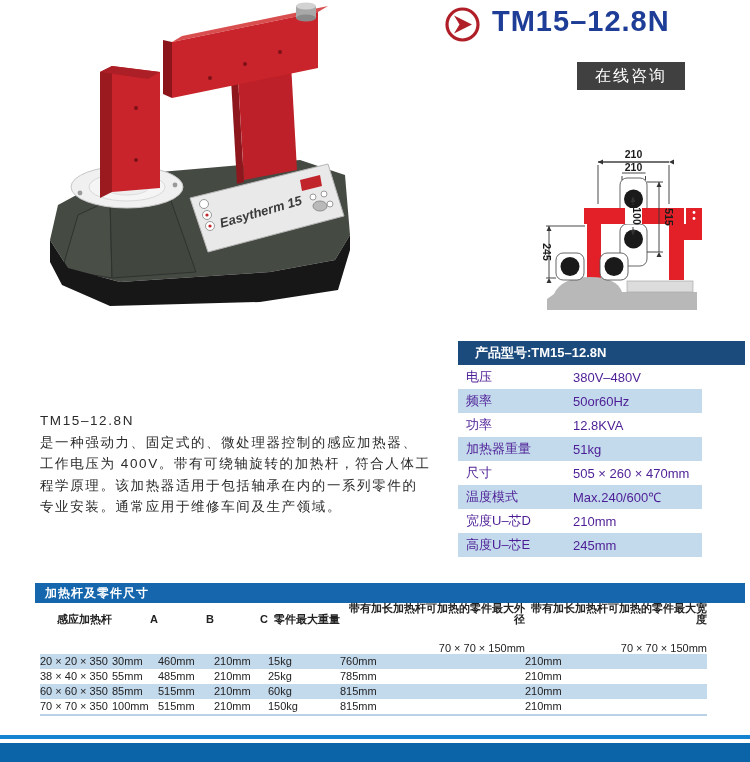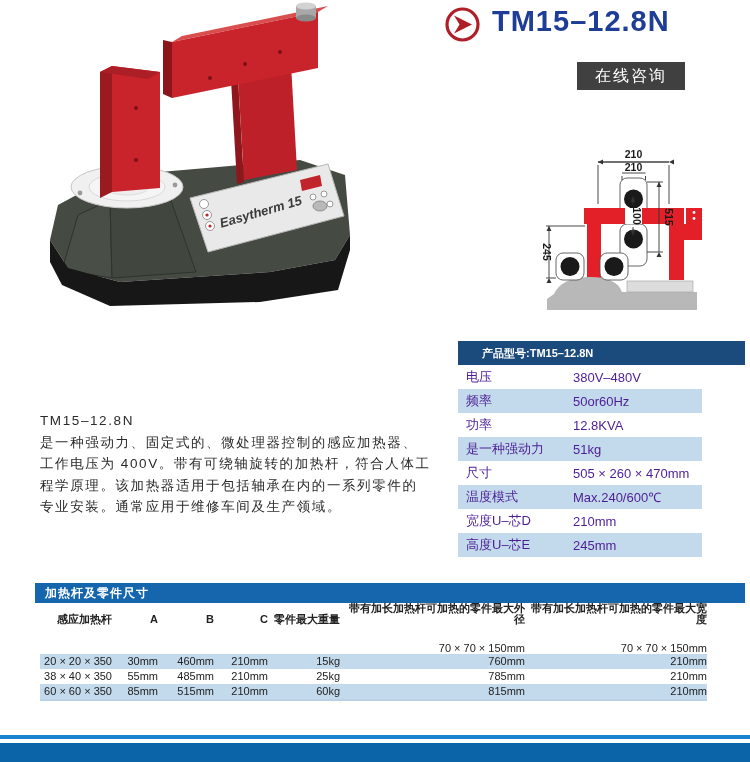--- a/index.html
+++ b/index.html
@@ -20,22 +20,22 @@
     text-align:center; line-height:28px; cursor:pointer; text-decoration:none; display:block;
   }
   
   .product-photo { position:absolute; left:0; top:0; width:440px; height:345px; }
   .diagram { position:absolute; left:532px; top:142px; width:212px; height:185px; }
   .dim { font:bold 10.5px "Liberation Sans", sans-serif; fill:#1a1a1a; }
   .brand { font:italic bold 13px "Liberation Sans", sans-serif; fill:#3a3a3a; }
   
   .spec-header {
     position:absolute; left:458px; top:341px; width:287px; height:24px;
-    background:#1b4a7d; color:#fff; font-size:11px; font-weight:bold;
-    line-height:24px; padding-left:24px;
+    background:#1b4a7d; color:#fff; font-size:13px; font-weight:bold;
+    line-height:24px; padding-left:17px;
   }
   .spec-rows { position:absolute; left:458px; top:365px; width:244px; }
   .spec-row { display:flex; height:24px; align-items:center; font-size:13px; color:#4c1d95; }
   .spec-row:nth-child(even) { background:#c3d9ec; }
   .spec-row .lbl { width:115px; padding-left:8px; }
   .spec-row .val { flex:1; }
   
   .description {
     position:absolute; left:40px; top:410px; width:392px;
     font-size:13.5px; line-height:21.5px; letter-spacing:1.6px; color:#2b2b2b;
@@ -45,21 +45,21 @@
     position:absolute; left:35px; top:583px; width:710px; height:20px;
     background:#1566ac; color:#ffffff; font-size:12px; font-weight:bold;
     line-height:20px; padding-left:10px; letter-spacing:1px;
   }
   table.size-table {
     position:absolute; left:40px; top:603px; width:667px;
     border-collapse:collapse; table-layout:fixed; font-size:11px; color:#222;
   }
   table.size-table th { font-weight:bold; height:25px; vertical-align:middle; text-align:right; line-height:11px; }
   table.size-table th .sub { font-weight:normal; margin-top:18px; }
-  table.size-table td { height:15px; text-align:right; line-height:15px; padding:0; }
+  table.size-table td { height:15px; text-align:left; line-height:15px; padding:0; }
   table.size-table tbody tr:nth-child(odd) { background:#c3d9ec; }
   table.size-table tbody tr:last-child { border-bottom:2px solid #b9d2e8; }
   
   .footer-light { position:absolute; left:0; top:735px; width:750px; height:4px; background:#1583cf; }
   .footer-dark  { position:absolute; left:0; top:743px; width:750px; height:19px; background:#0b63a8; }
 </style>
 </head>
 <body>
 
 <div class="page">
@@ -198,21 +198,21 @@
       </div>
     <div class="spec-row">
         <span class="lbl">频率</span>
         <span class="val">50or60Hz</span>
       </div>
     <div class="spec-row">
         <span class="lbl">功率</span>
         <span class="val">12.8KVA</span>
       </div>
     <div class="spec-row">
-        <span class="lbl">是一种强动力</span>
+        <span class="lbl">加热器重量</span>
         <span class="val">51kg</span>
       </div>
     <div class="spec-row">
         <span class="lbl">尺寸</span>
         <span class="val">505 × 260 × 470mm</span>
       </div>
     <div class="spec-row">
         <span class="lbl">温度模式</span>
         <span class="val">Max.240/600℃</span>
       </div>
@@ -295,19 +295,28 @@
       </tr>
       <tr>
         <td>60 × 60 × 350</td>
           <td>85mm</td>
           <td>515mm</td>
           <td>210mm</td>
           <td>60kg</td>
           <td>815mm</td>
           <td>210mm</td>
       </tr>
+      <tr>
+        <td>70 × 70 × 350</td>
+          <td>100mm</td>
+          <td>515mm</td>
+          <td>210mm</td>
+          <td>150kg</td>
+          <td>815mm</td>
+          <td>210mm</td>
+      </tr>
     </tbody>
   </table>
 
   <div class="footer-light"></div>
   <div class="footer-dark"></div>
 
 </div>
 
 </body></html>

